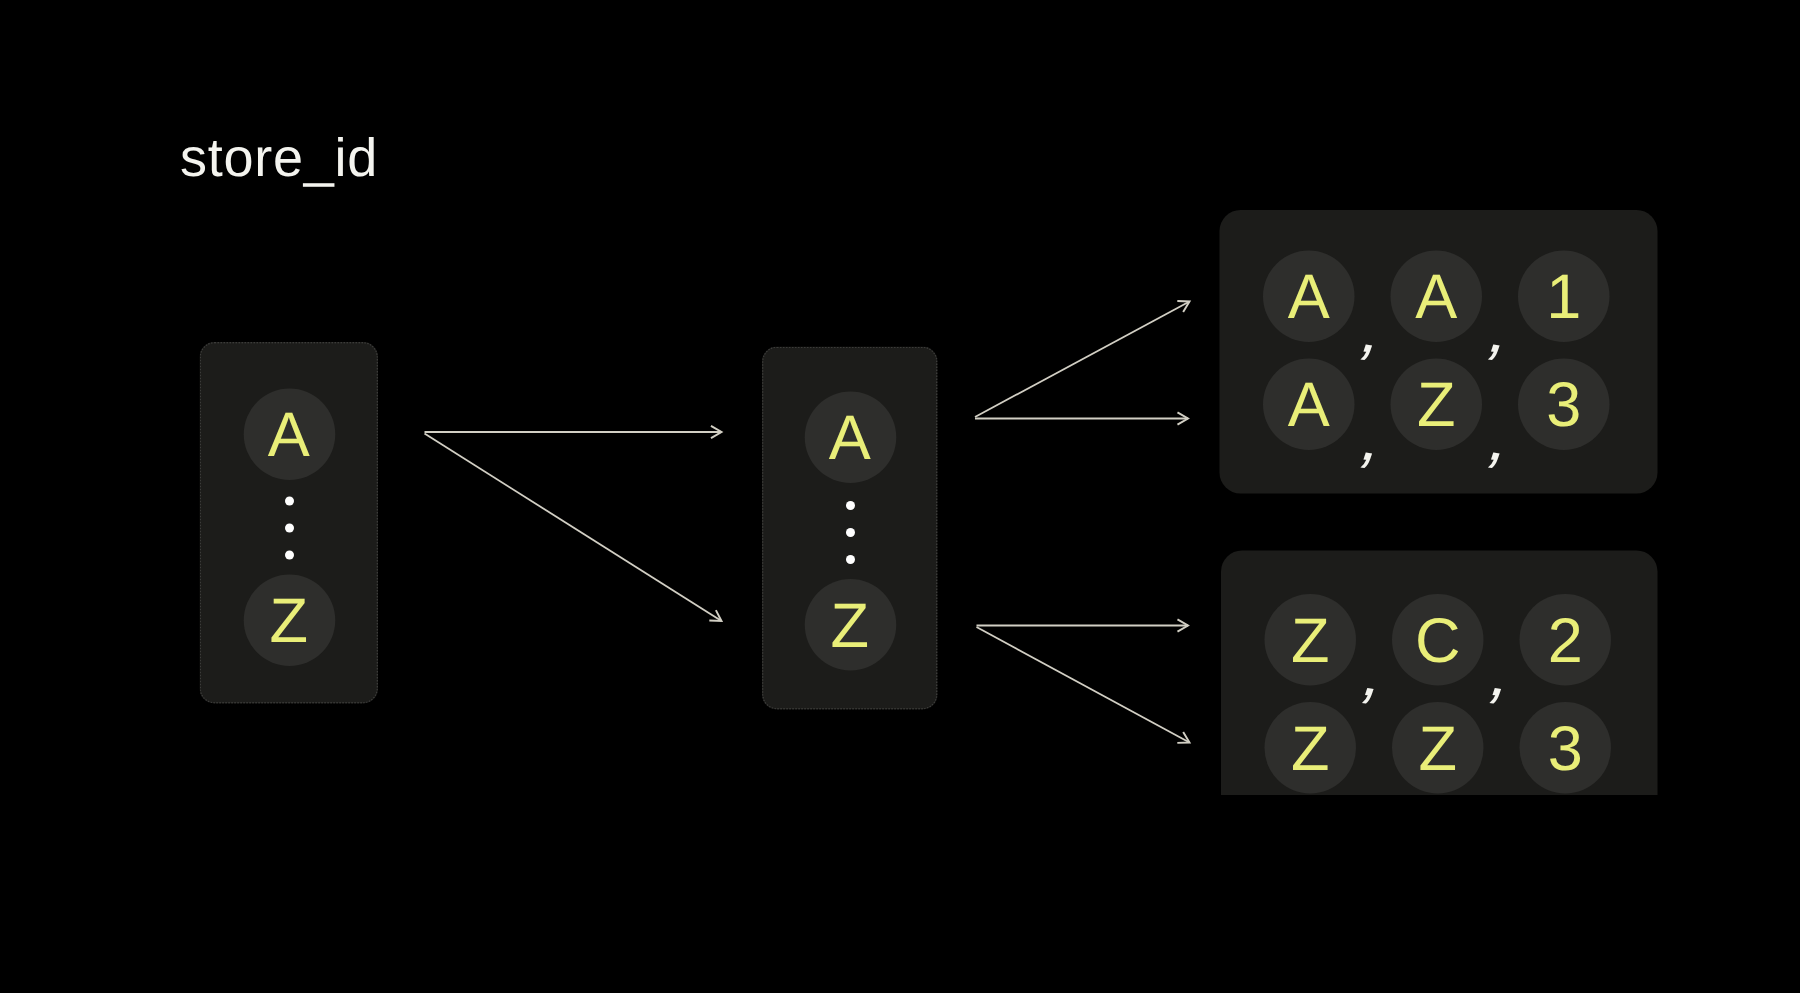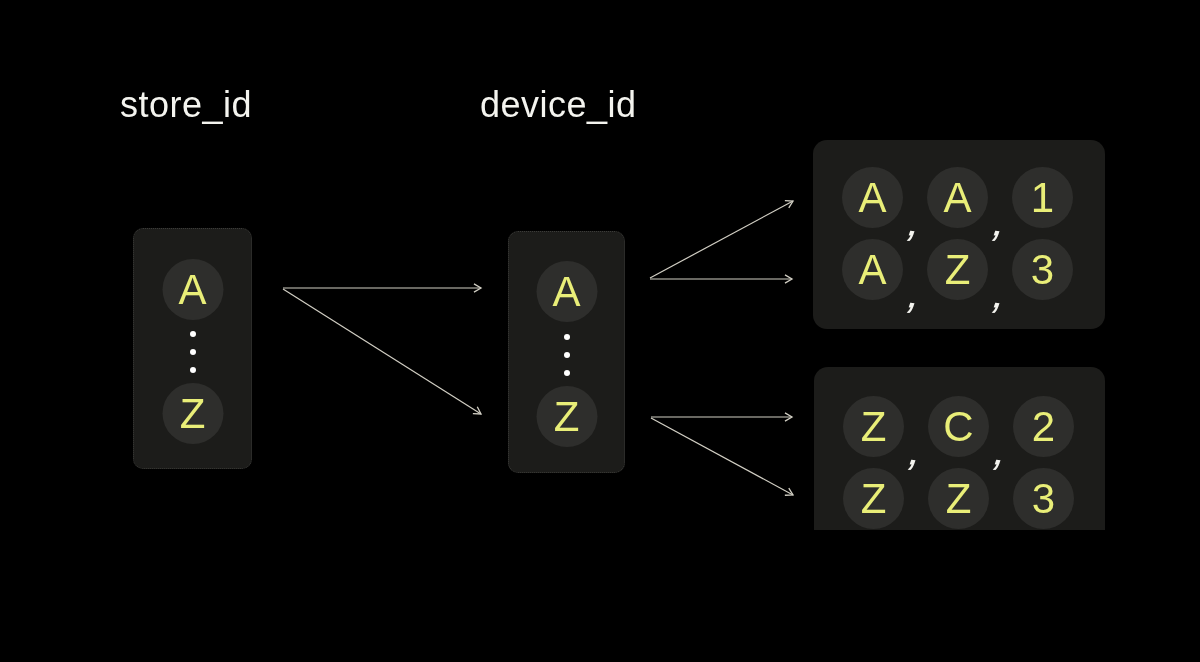--- a/index.html
+++ b/index.html
@@ -52,21 +52,20 @@
     position:absolute;left:50%;bottom:-15px;transform:translateX(-50%) rotate(8deg);
     font-size:44px;font-style:italic;line-height:1;color:var(--separator-text);
   }
 </style>
 </head>
 <body>
 
 <div class="canvas">
 
   <div class="col-label" style="left:120px;top:84px">store_id</div>
-  <div class="col-label" style="left:480px;top:84px">device_id</div>
 
   <svg class="arrows" viewBox="0 0 1200 662" xmlns="http://www.w3.org/2000/svg">
     <defs>
       <marker id="arrowhead" viewBox="0 0 10 10" refX="8" refY="5" markerWidth="9" markerHeight="9" orient="auto">
         <path d="M1.5,1.2 L8,5 L1.5,8.8"></path>
       </marker>
     </defs>
     <line x1="283" y1="288" x2="481" y2="288" marker-end="url(#arrowhead)"></line>
     <line x1="283" y1="289" x2="481" y2="414" marker-end="url(#arrowhead)"></line>
     <line x1="650" y1="278" x2="793" y2="201" marker-end="url(#arrowhead)"></line>

